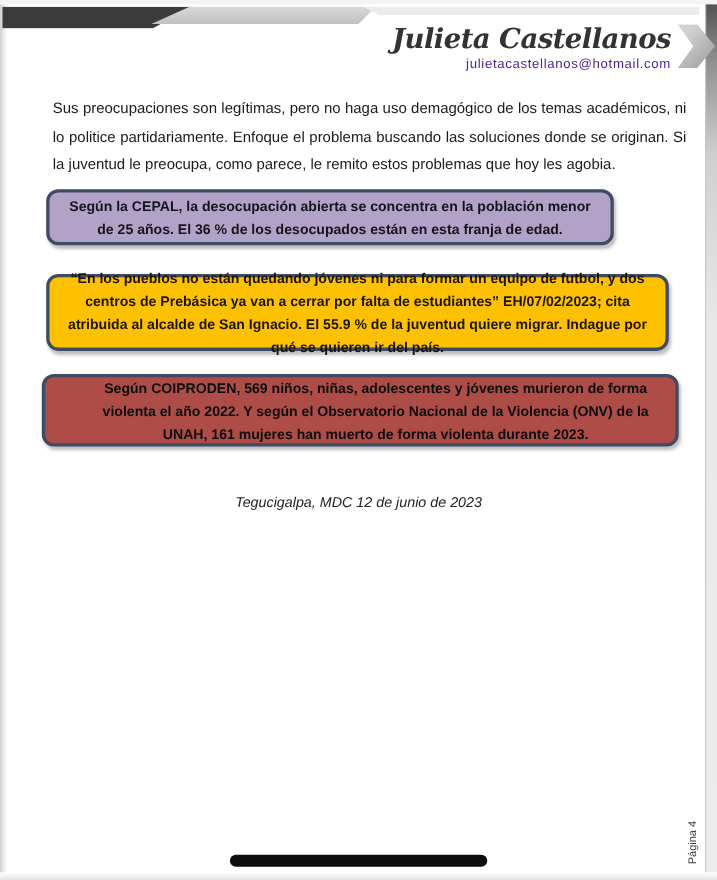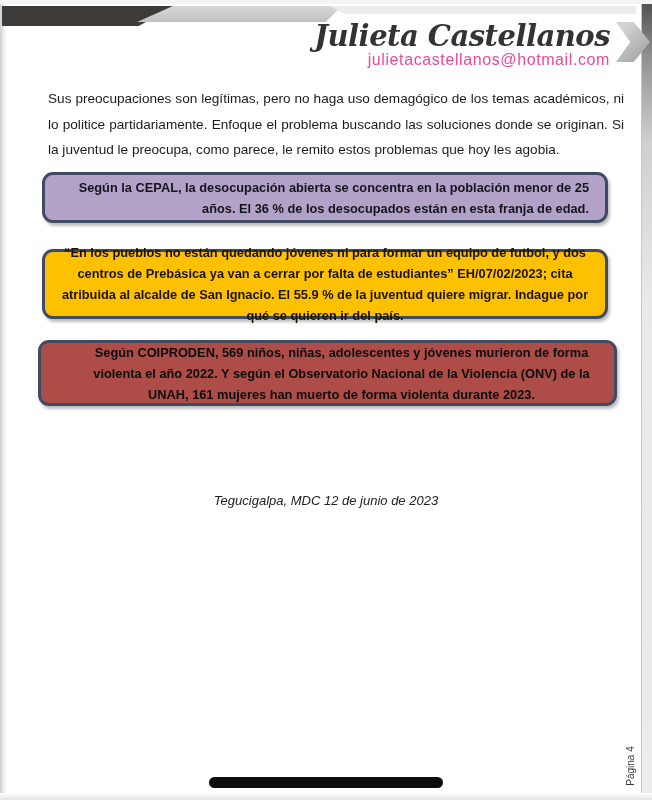--- a/index.html
+++ b/index.html
@@ -28,35 +28,35 @@
   .ribbon-light{position:absolute;left:330px;top:6px;width:306px;height:8px;
     background:#ececec;
     clip-path:polygon(0 0,100% 0,100% 100%,5% 100%);}
   .chevron{position:absolute;left:616px;top:22px;width:34px;height:40px;
     background:linear-gradient(135deg,#d2d2d2 20%,#a9a9a9 80%);
     clip-path:polygon(0 0,52% 0,100% 50%,52% 100%,0 100%,42% 50%);
     filter:drop-shadow(1px 2px 1px rgba(0,0,0,0.25));}
   
   .sig-block{position:absolute;right:42px;top:20px;text-align:right;}
   .sig-name{font-family:"DejaVu Serif",serif;font-style:italic;font-weight:600;
-    font-size:29px;color:#333333;letter-spacing:-0.5px;line-height:32px;white-space:nowrap;}
-  .sig-email{font-size:16px;color:#ec4899;letter-spacing:0.6px;margin-top:-1px;}
+    font-size:25px;color:#333333;letter-spacing:-0.5px;line-height:32px;white-space:nowrap;}
+  .sig-email{font-size:12px;color:#4c1d95;letter-spacing:0.6px;margin-top:-1px;}
   
   .paragraph{position:absolute;left:48px;top:86px;width:576px;
     font-size:13.6px;line-height:25.6px;color:#1b1b1b;text-align:justify;}
   .callout{position:absolute;display:flex;align-items:center;justify-content:center;
     border:3px solid #3f4a63;border-radius:11px;
     box-shadow:2px 3px 3px rgba(110,110,110,0.45);
     font-weight:bold;font-size:12.8px;line-height:21px;text-align:center;
     color:#14141e;padding:0 16px;box-sizing:border-box;}
-  .callout-1{left:42px;top:172px;width:566px;height:51px;text-align:right;}
+  .callout-1{left:42px;top:172px;width:516px;height:51px;}
   .callout-2{left:42px;top:249px;width:566px;height:70px;color:#1d1400;}
   .callout-3{left:38px;top:340px;width:579px;height:66px;color:#0d0d0d;padding-left:44px;}
   .dateline{position:absolute;left:0;top:449px;width:652px;text-align:center;
-    font-style:italic;font-size:13px;color:#222222;margin-top:44px;}
+    font-style:italic;font-size:13px;color:#222222;}
   
   .page-number{position:absolute;left:609px;top:760px;width:44px;height:12px;
     transform:rotate(-90deg);transform-origin:center;
     font-size:10px;color:#3a3a3a;text-align:center;white-space:nowrap;}
   .footer-bar{position:absolute;left:50%;transform:translateX(-50%);top:777px;
     width:234px;height:11px;background:#0d0d0d;border-radius:6px;}
 </style>
 </head>
 <body>
 

